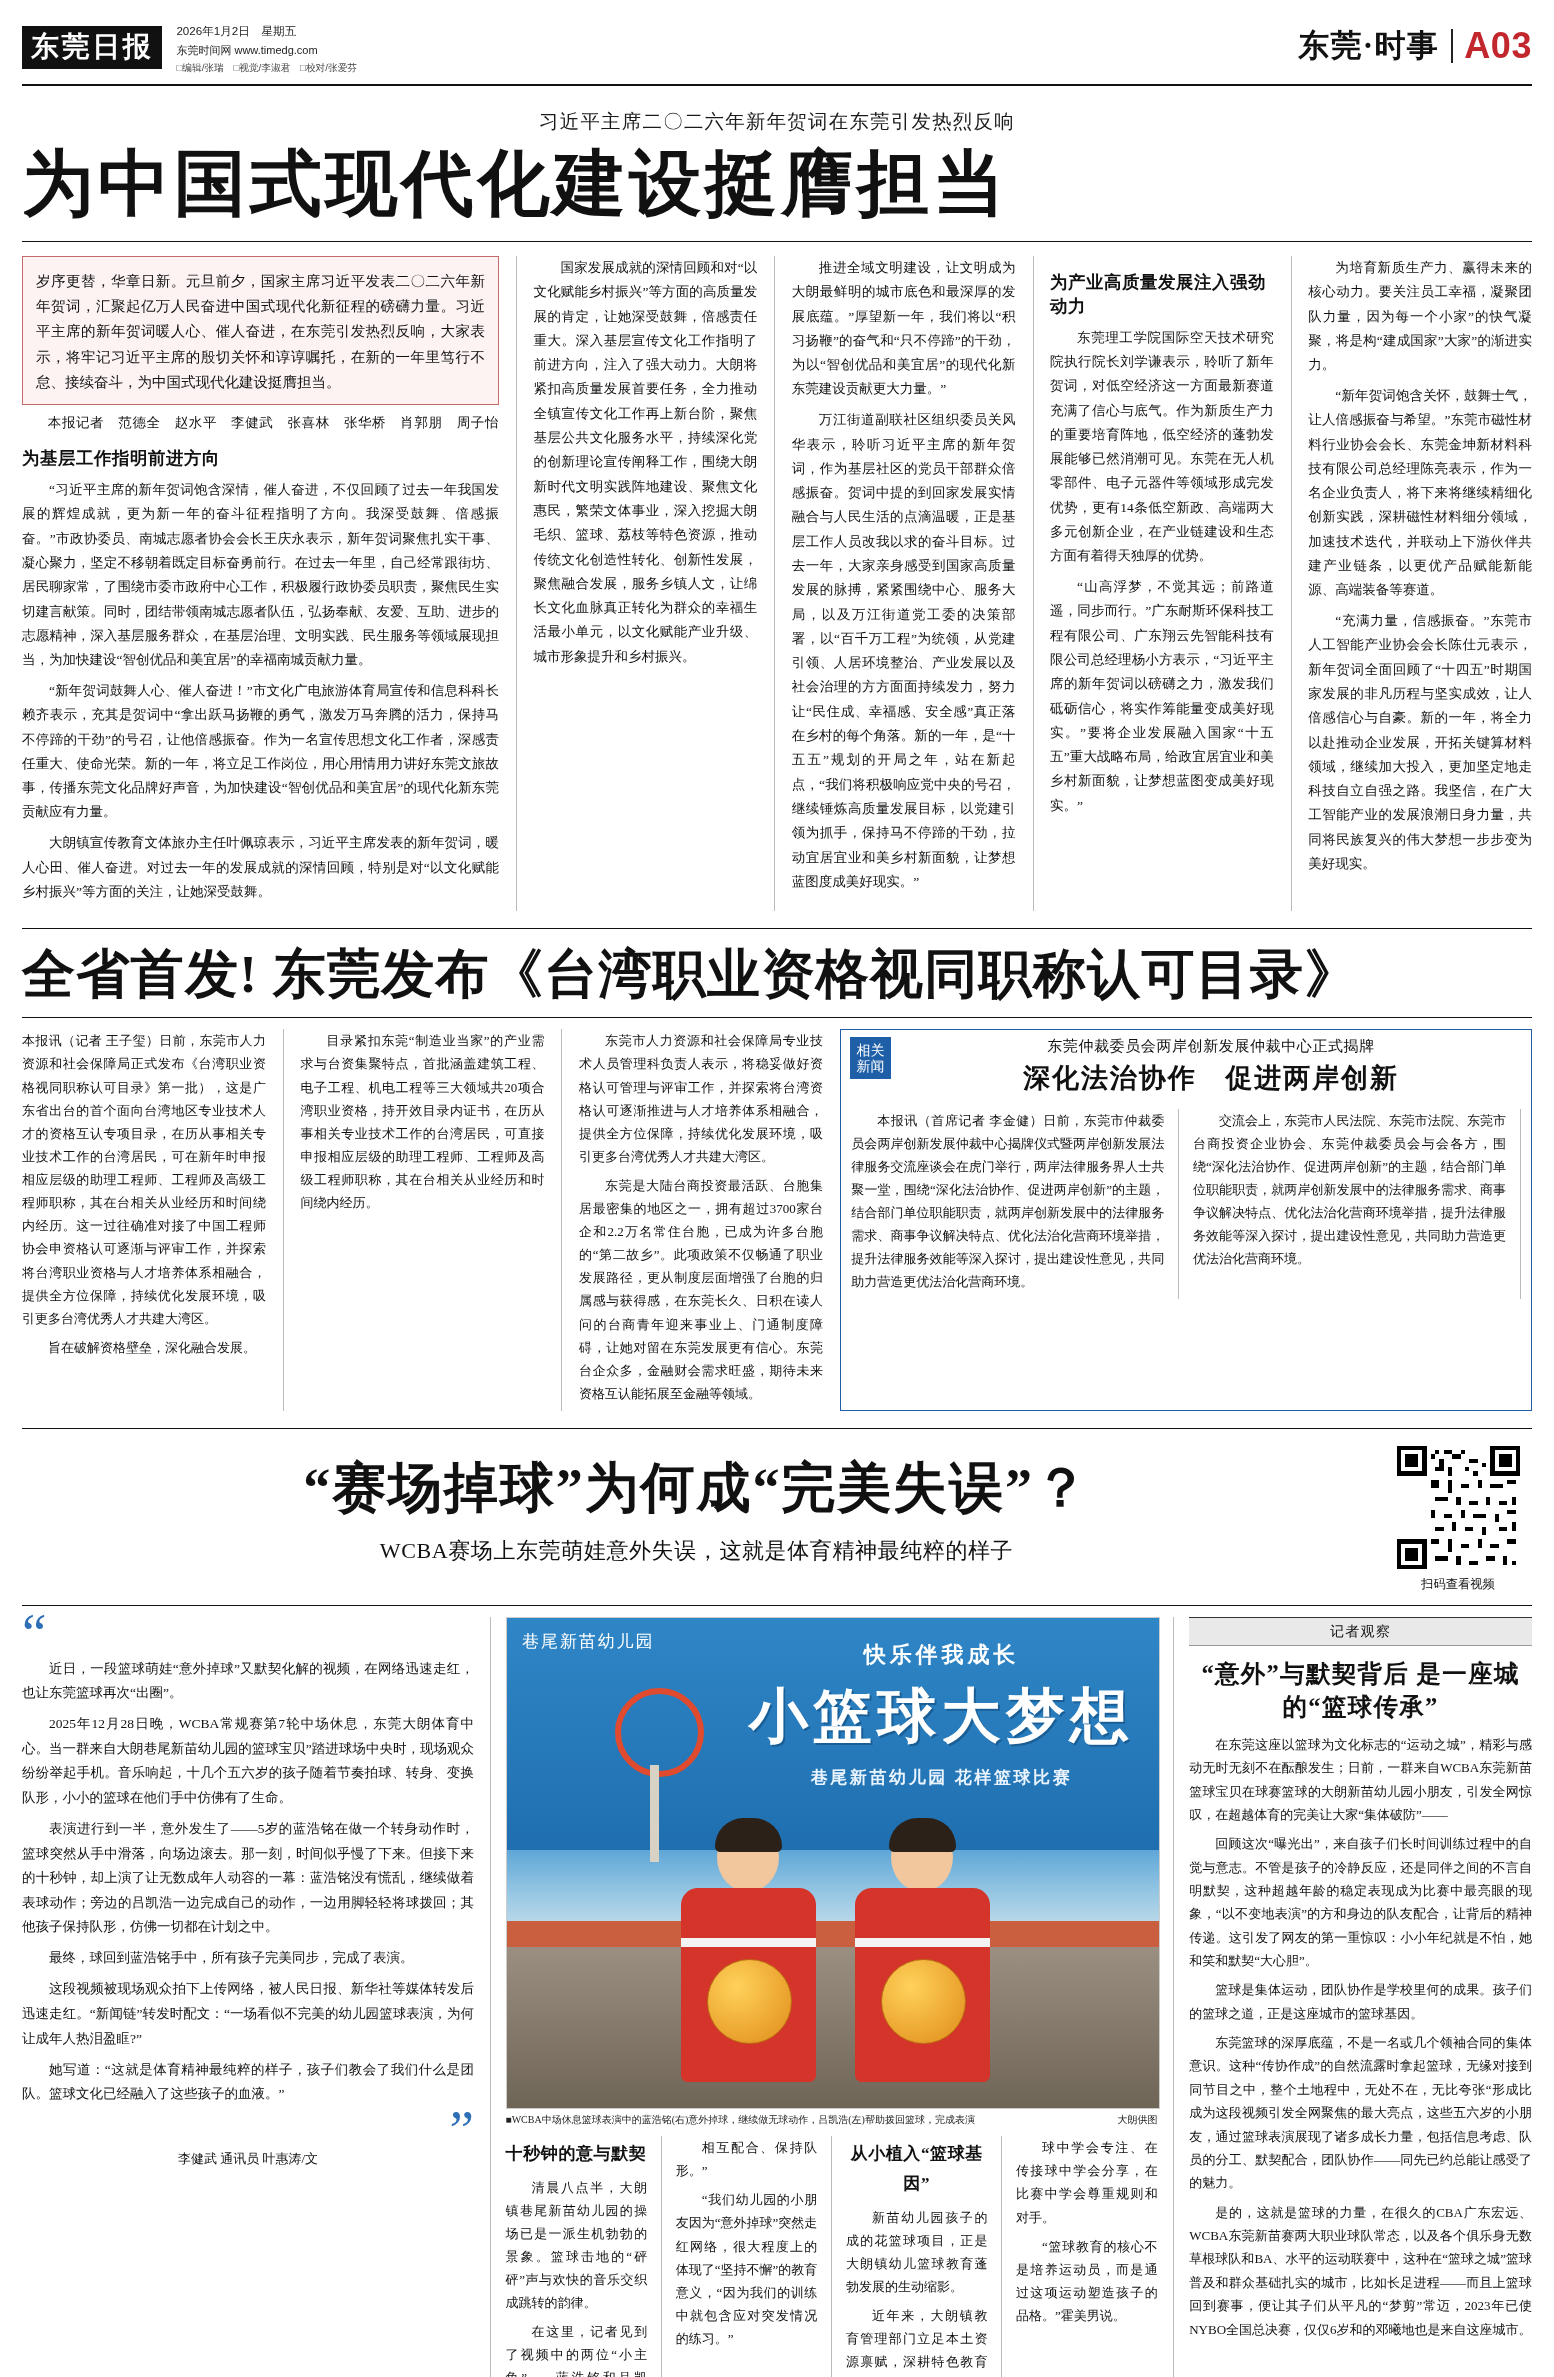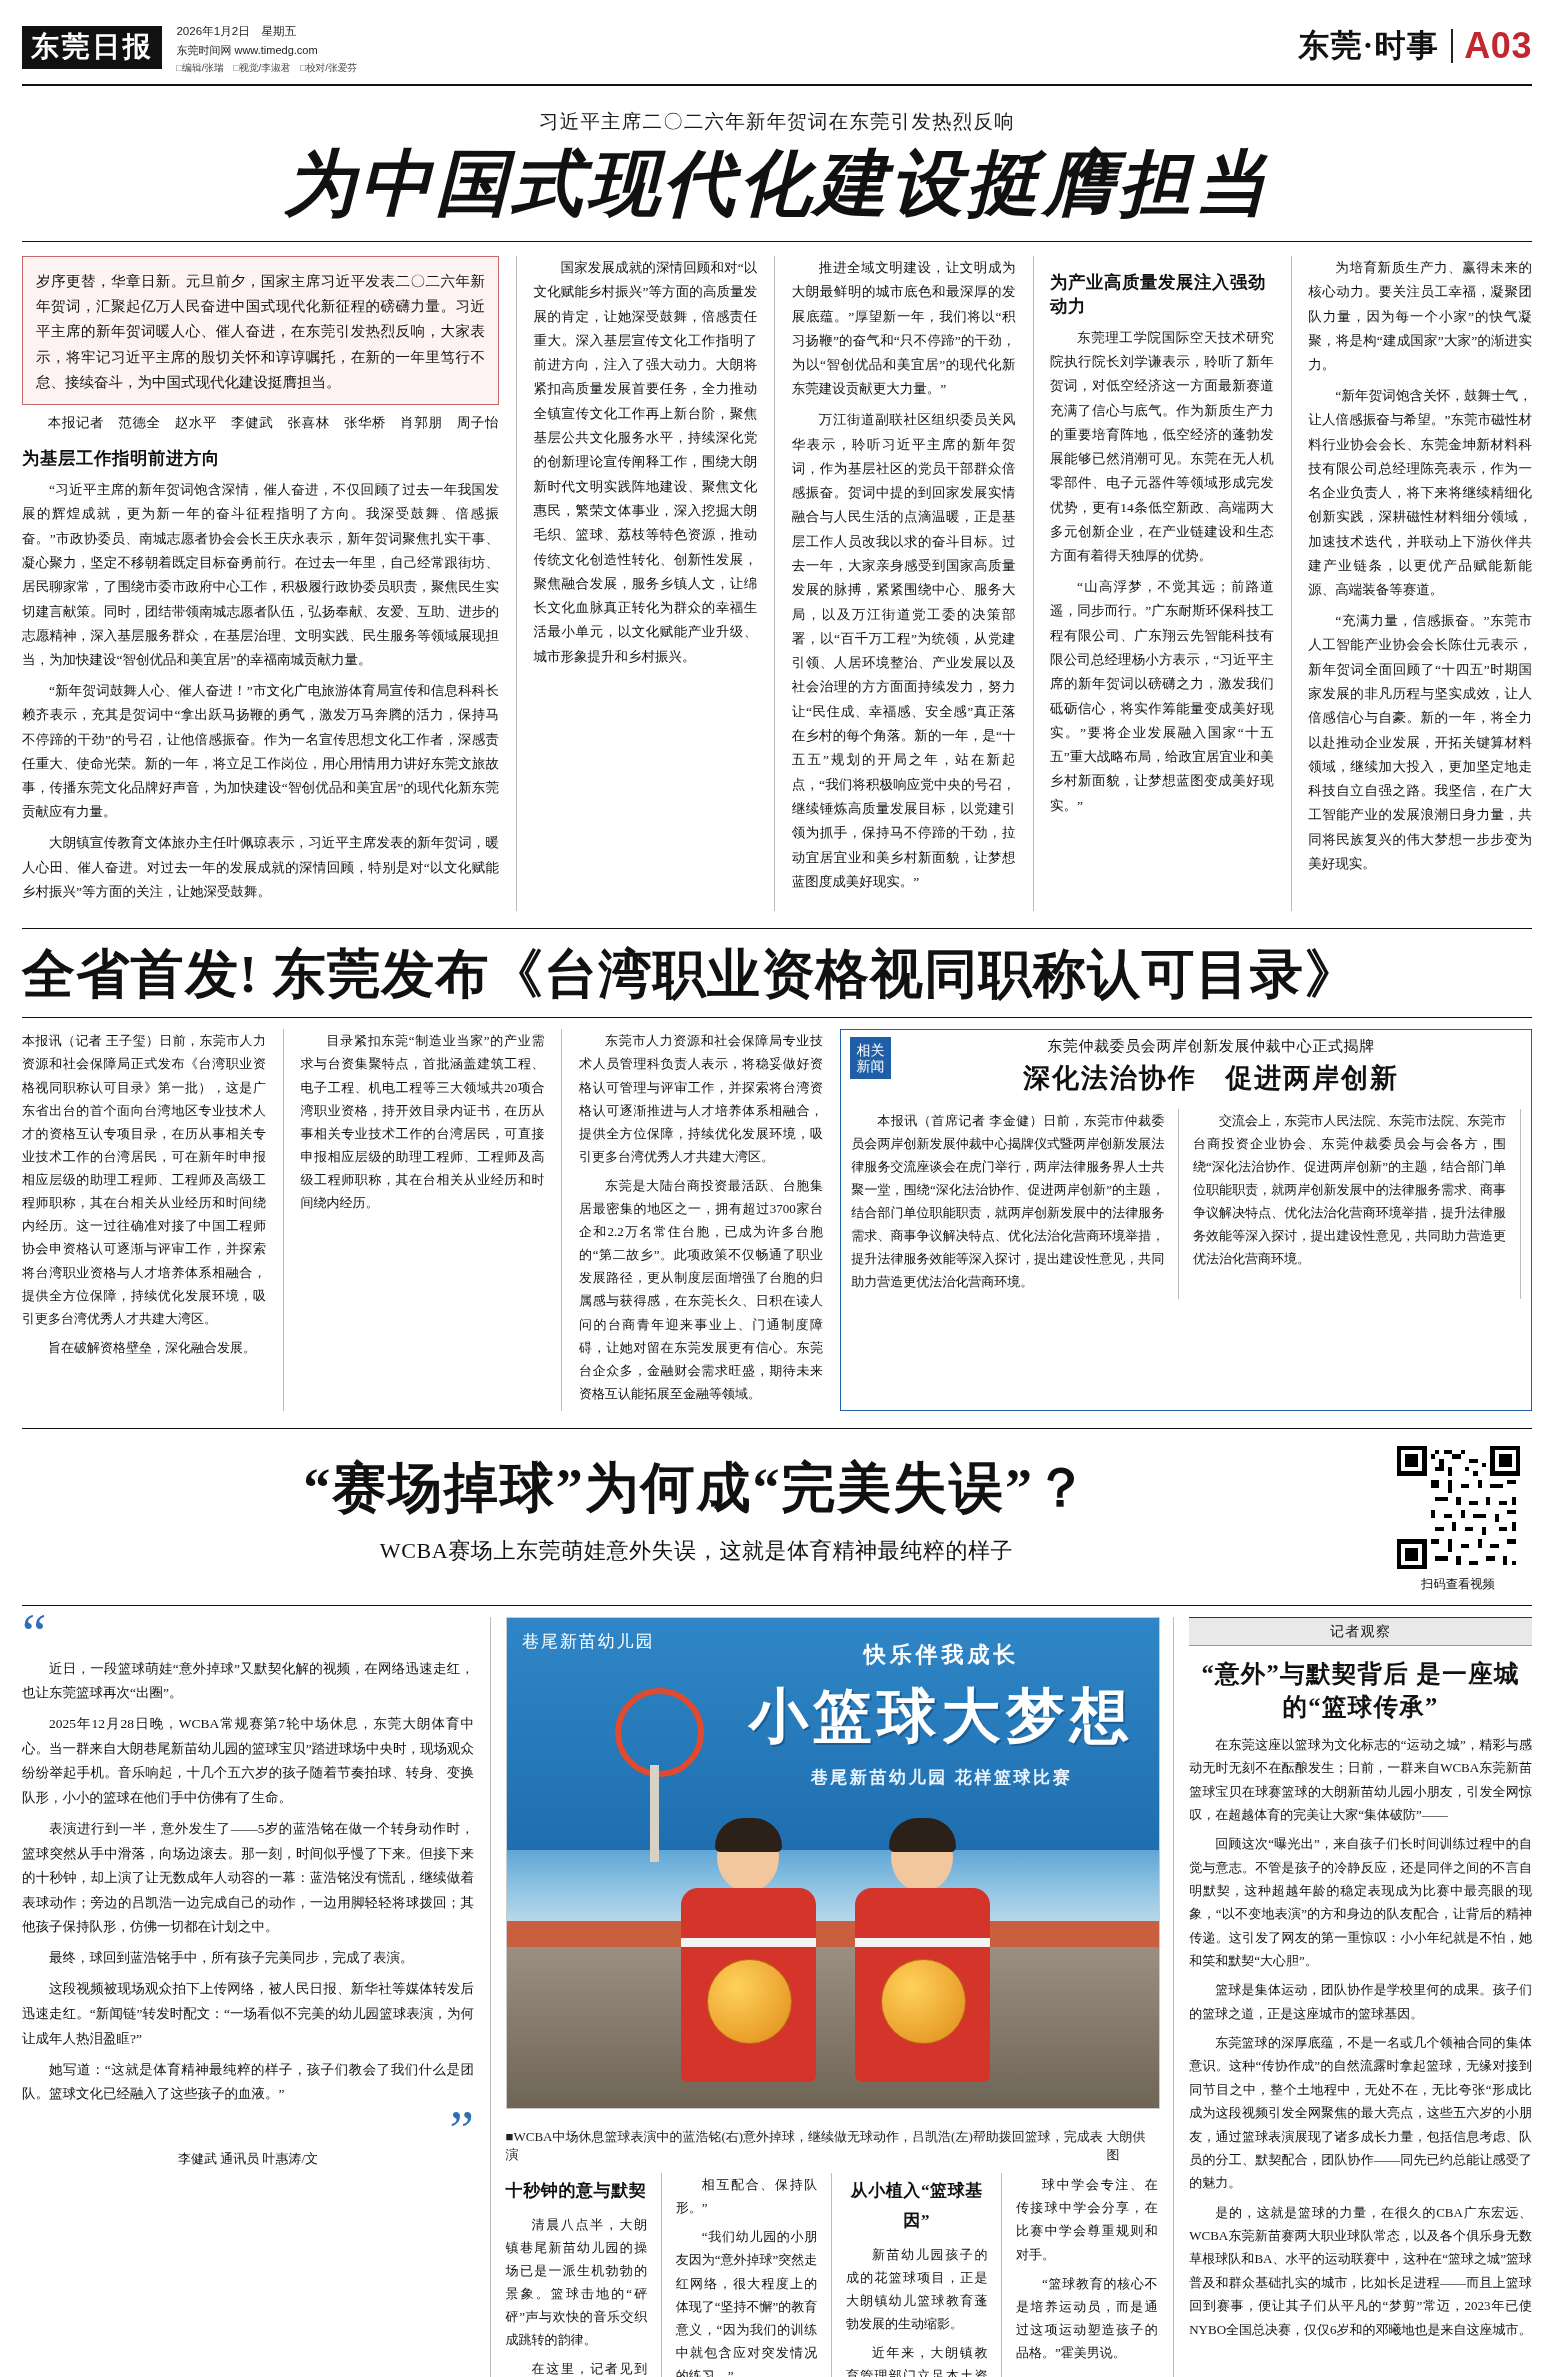--- a/index.html
+++ b/index.html
@@ -14,21 +14,21 @@
   .mh-meta .l1{font-size:11.6px;}
   .mh-meta .l3{font-size:9.7px;color:#444;}
   .mh-right{margin-left:auto;display:flex;align-items:center;gap:11.6px;padding-top:6.5px;}
   .mh-section{font-size:31px;font-weight:700;letter-spacing:1.3px;}
   .mh-bar{width:1.9px;height:34px;background:#222;}
   .mh-page{color:#c1272d;font-size:36px;font-weight:700;font-family:"Liberation Sans",sans-serif;letter-spacing:0.6px;}
 
   
   .s1{padding-top:22px;}
   .s1 .kicker{text-align:center;font-size:19.4px;letter-spacing:1.3px;color:#1a1a1a;}
-  .s1 .headline{text-align:center;font-size:72px;font-weight:700;letter-spacing:3.9px;margin:11.6px 0 17px 0;line-height:1.08;font-style:italic;}
+  .s1 .headline{font-size:72px;font-weight:700;letter-spacing:3.9px;margin:11.6px 0 17px 0;line-height:1.08;}
   .s1 .rule{border:0;border-top:1.3px solid #111;margin:0 0 14px 0;}
 
   .s1-body{display:flex;gap:17px;}
   .lead-box{width:477px;flex:0 0 477px;}
   .lead-inner{border:1.3px solid #c46a6a;background:#fdf3f3;padding:11.6px 13px 9px 13px;font-size:14.5px;line-height:1.75;text-align:justify;}
   .byline{text-align:right;font-size:13.5px;margin-top:9px;letter-spacing:0.6px;}
   .sub-h{font-size:17.4px;font-weight:700;margin:14px 0 7.7px 0;letter-spacing:0.6px;}
   .col-text{font-size:13.5px;line-height:1.8;text-align:justify;text-justify:inter-ideograph;}
   .col-text p{margin:0 0 6.5px 0;text-indent:2em;}
   .s1-cols{display:flex;gap:17px;flex:1;}
@@ -87,21 +87,21 @@
   .ph-ground{position:absolute;left:0;right:0;bottom:0;height:161px;background:linear-gradient(180deg,#9a8f80,#6f6557);}
   .ph-stripe{position:absolute;left:0;right:0;bottom:161px;height:26px;background:#c95f3e;}
   .kid{position:absolute;bottom:26px;width:161px;}
   .kid.k1{left:161px;}
   .kid.k2{left:335px;}
   .kid-head{width:62px;height:70px;background:#f2c79e;border-radius:31px/35px;margin:0 auto;position:relative;}
   .kid-hair{position:absolute;left:-2.6px;top:-3.9px;width:67px;height:34px;background:#2b2118;border-radius:34px 34px 6.5px 6.5px;}
   .kid-body{width:135px;height:194px;background:#d5342b;border-radius:17px 17px 6.5px 6.5px;margin:-3.9px auto 0 auto;position:relative;}
   .kid-stripe{position:absolute;left:0;right:0;top:50px;height:9px;background:#f3f3f3;}
   .kid-ball{position:absolute;left:26px;top:71px;width:83px;height:83px;border-radius:50%;background:radial-gradient(circle at 35% 32%,#ffd25a,#e08a18);border:1.9px solid #b8700f;}
-  .ph-cap-row{display:flex;justify-content:space-between;font-size:13px;margin-top:19px;color:#222;}
+  .ph-cap-row{display:flex;justify-content:space-between;font-size:10px;margin-top:4px;color:#222;}
   .photo-under{display:flex;gap:14px;margin-top:9px;}
   .photo-under .c{flex:1;font-size:13px;line-height:1.78;text-align:justify;}
   .photo-under .c p{margin:0 0 5.8px 0;text-indent:2em;}
   .pu-head{font-size:17px;font-weight:700;letter-spacing:0.6px;margin:2.6px 0 6.5px 0;}
   .pu-head.center{text-align:center;}
 
   .right-col{flex:1;}
   .obs-head{background:#e9e9e9;border-top:1.3px solid #333;border-bottom:0.6px solid #999;text-align:center;font-size:14px;padding:4.5px 0;letter-spacing:1.3px;}
   .obs-title{text-align:center;font-size:24.5px;font-weight:700;line-height:1.35;margin:10.3px 0 10.3px 0;letter-spacing:1.3px;}
   .obs-text{font-size:13px;line-height:1.8;text-align:justify;}

